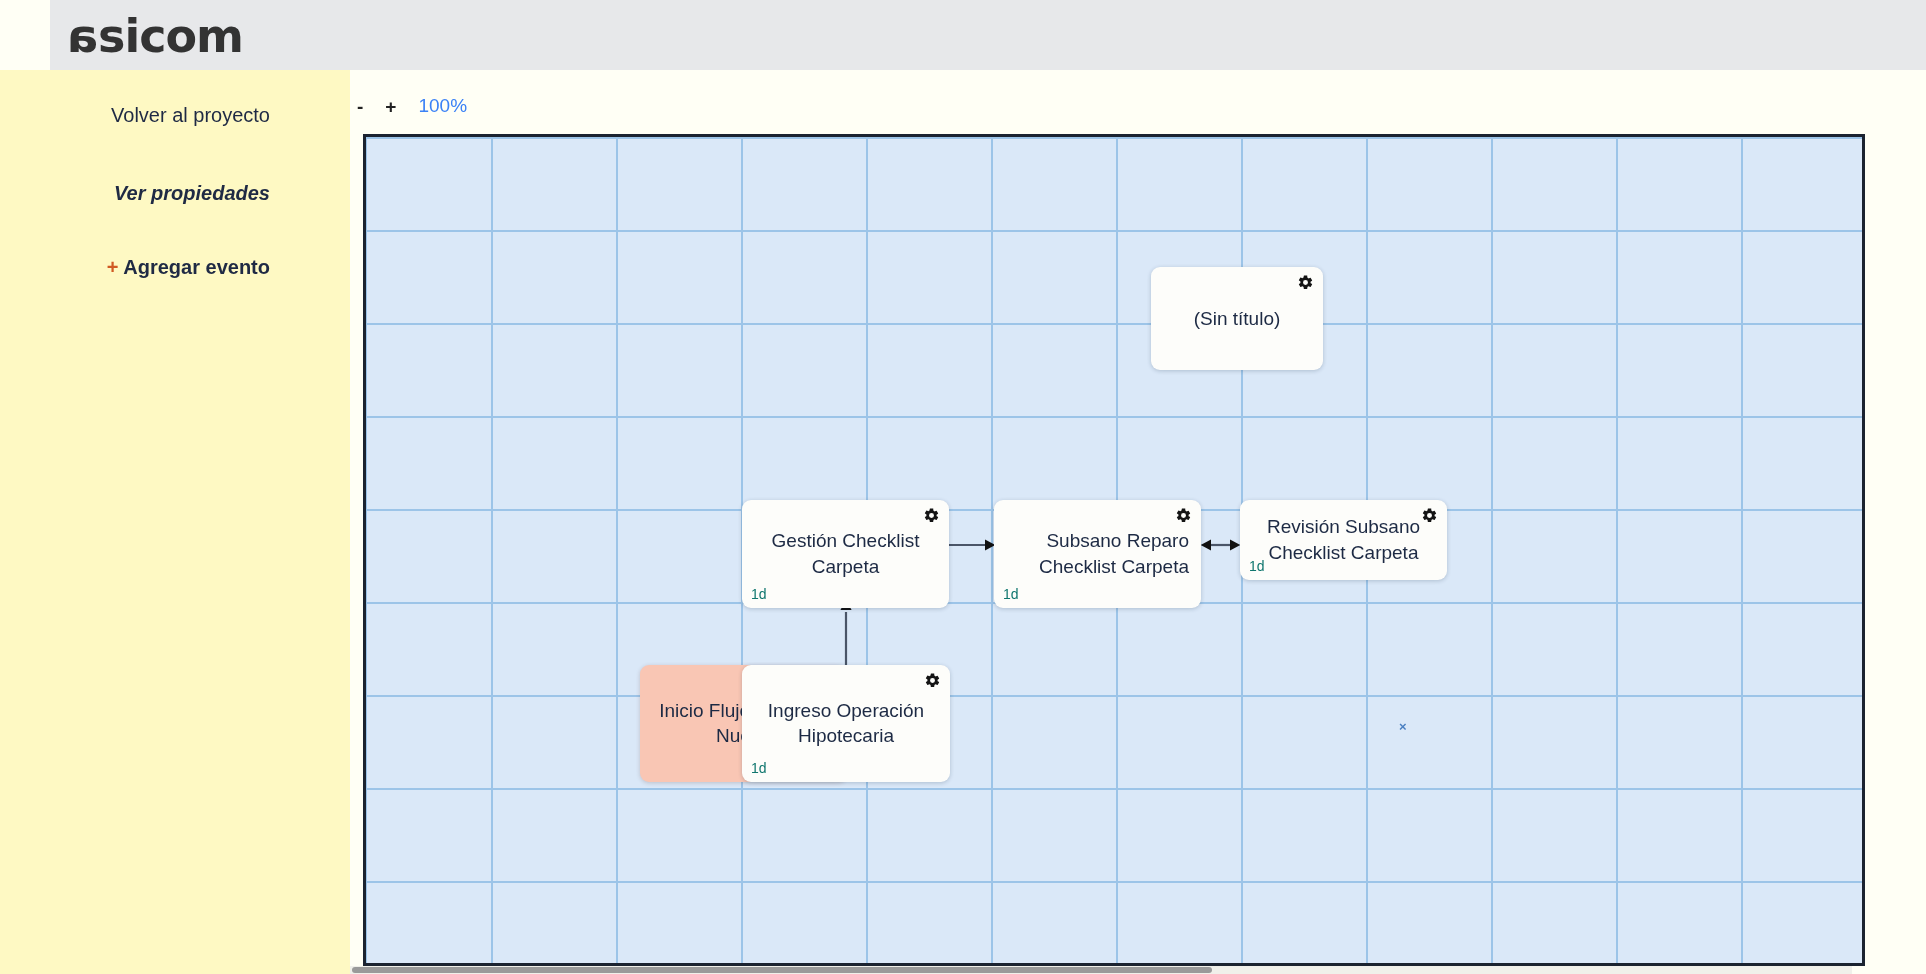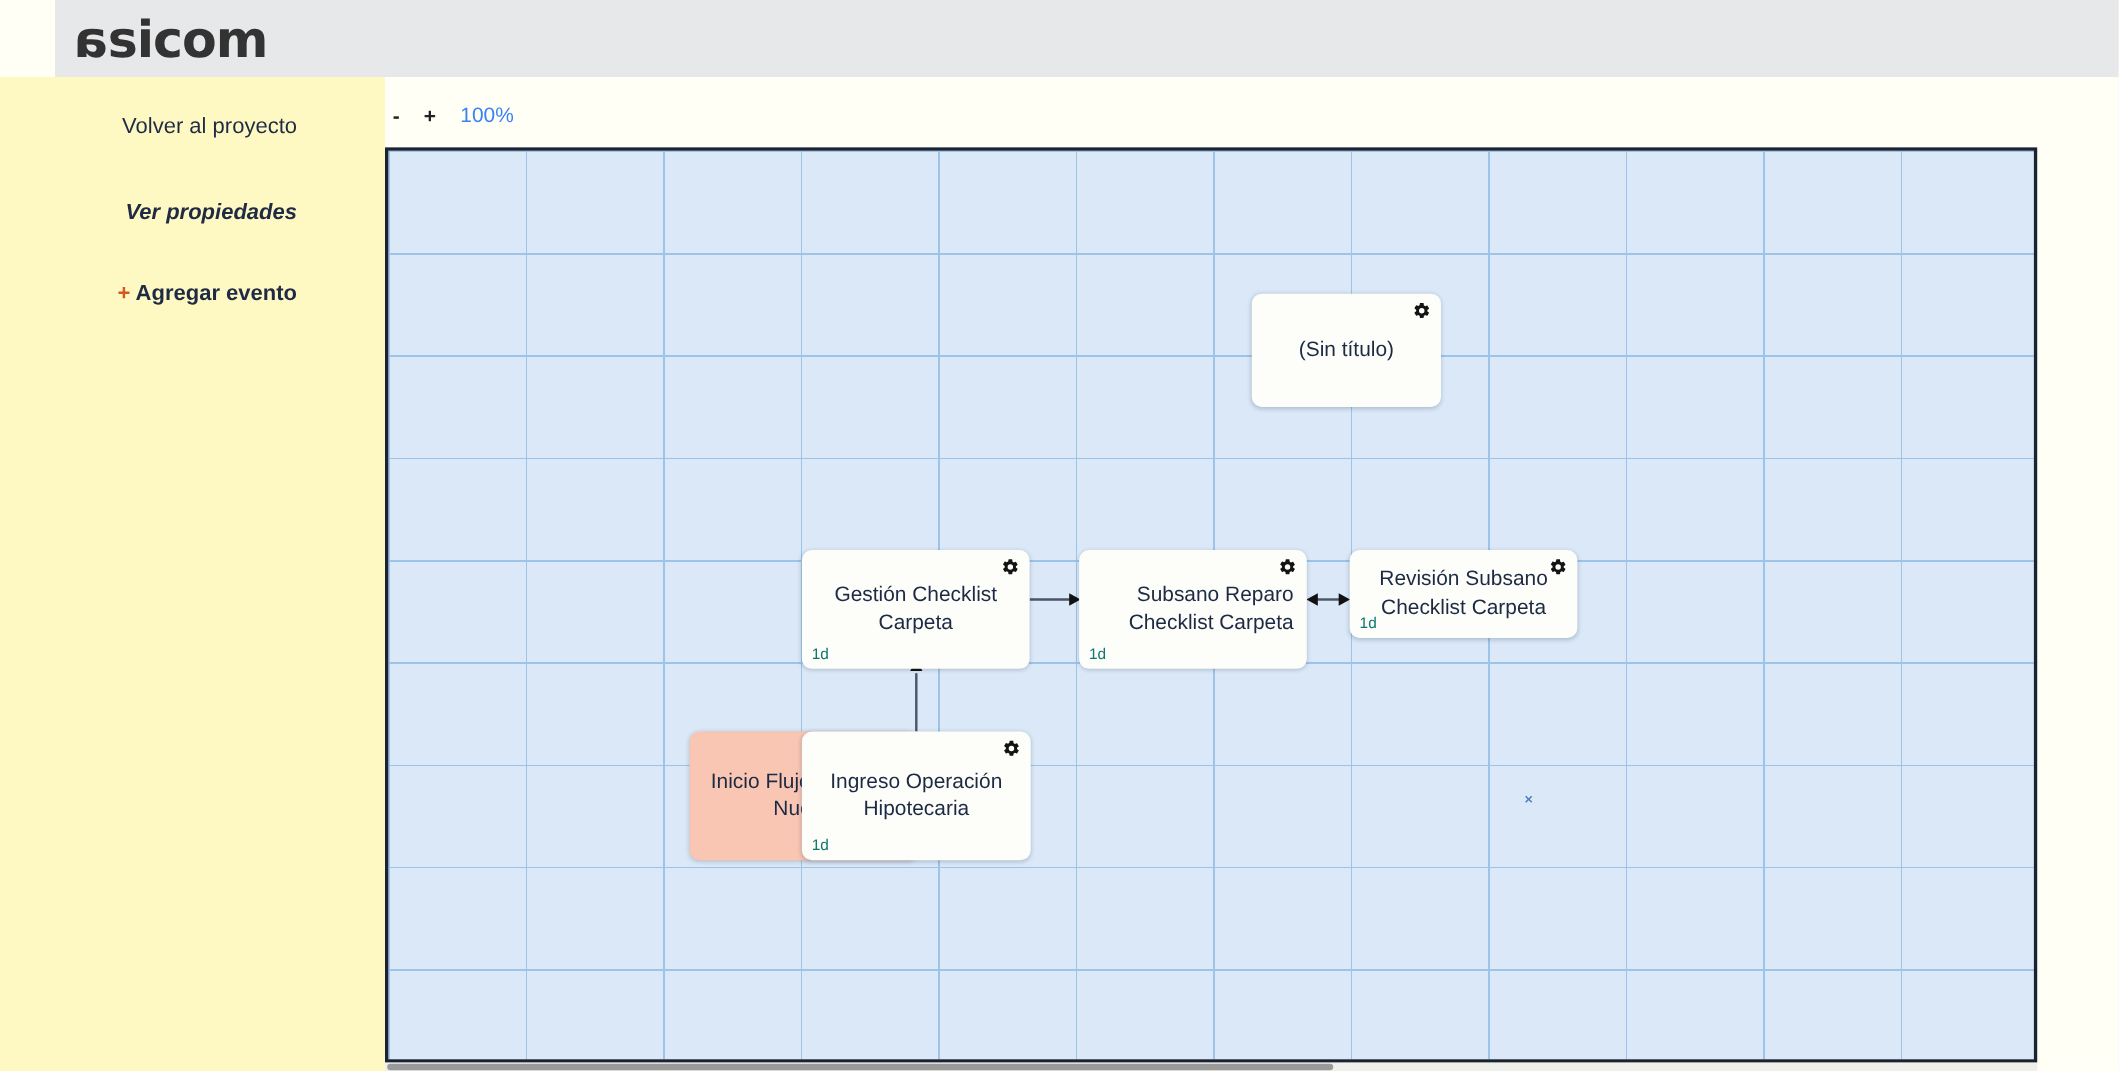--- a/index.html
+++ b/index.html
@@ -71,21 +71,21 @@
     cursor: pointer;
     font-weight: 700;
     color: #222;
     line-height: 1;
   }
   #zoom-level { color: #3b82f6; font-size: 19px; }
 
   
   #canvas-frame {
     position: absolute;
-    left: 350px; top: 134px;
+    left: 363px; top: 134px;
     width: 1502px; height: 832px;
     border: 3px solid #1b2330;
     background:
       repeating-linear-gradient(to right,  #9cc4e8 0 1.5px, transparent 1.5px 125px),
       repeating-linear-gradient(to bottom, #9cc4e8 0 1.5px, transparent 1.5px 93px),
       #dae8f8;
     overflow: hidden;
   }
 
   

